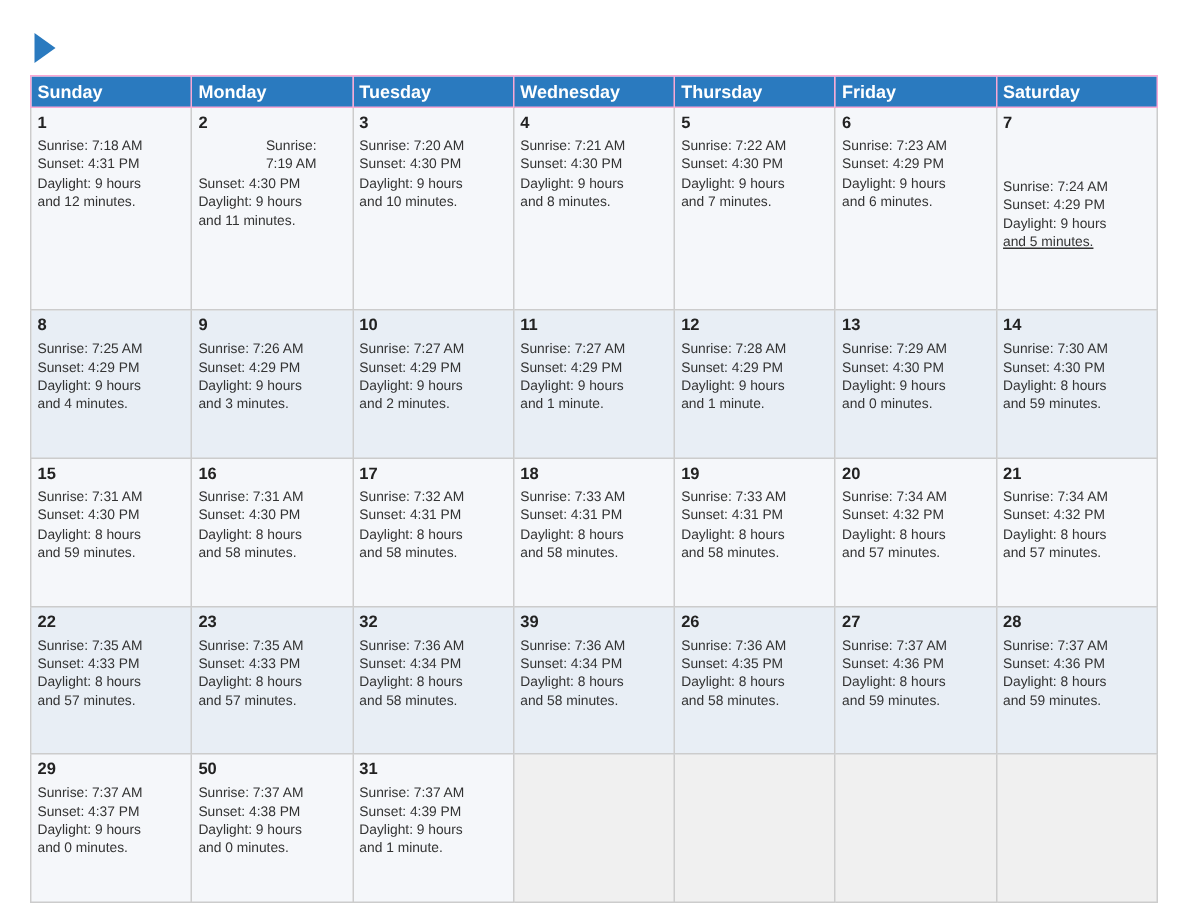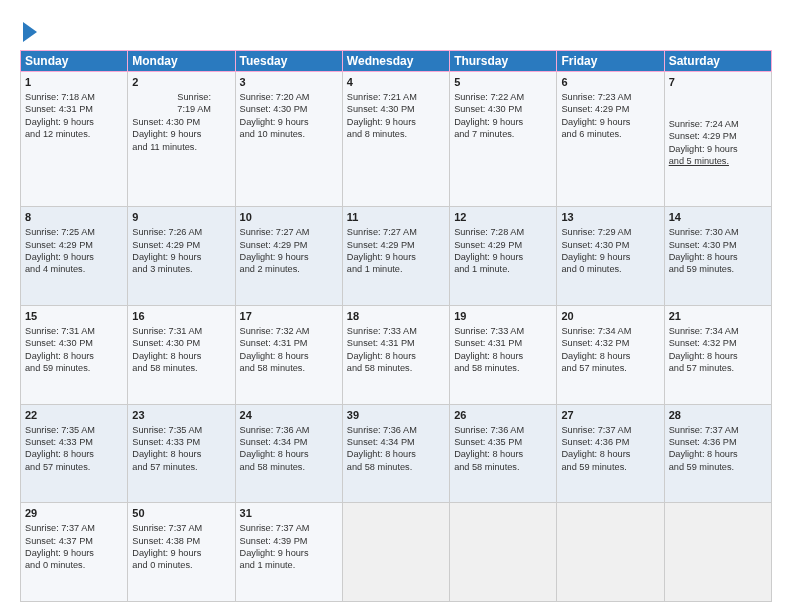--- a/index.html
+++ b/index.html
@@ -301,21 +301,21 @@
             <span style="display: block;">and 57 minutes.</span>
           </td>
           <td>
             <span class="day-num">23</span>
             <span style="display: block;">Sunrise: 7:35 AM</span>
             <span style="display: block;">Sunset: 4:33 PM</span>
             <span style="display: block;">Daylight: 8 hours</span>
             <span style="display: block;">and 57 minutes.</span>
           </td>
           <td>
-            <span class="day-num">24</span>
+            <span class="day-num">32</span>
             <span style="display: block;">Sunrise: 7:36 AM</span>
             <span style="display: block;">Sunset: 4:34 PM</span>
             <span style="display: block;">Daylight: 8 hours</span>
             <span style="display: block;">and 58 minutes.</span>
           </td>
           <td>
             <span class="day-num">39</span>
             <span style="display: block;">Sunrise: 7:36 AM</span>
             <span style="display: block;">Sunset: 4:34 PM</span>
             <span style="display: block;">Daylight: 8 hours</span>

